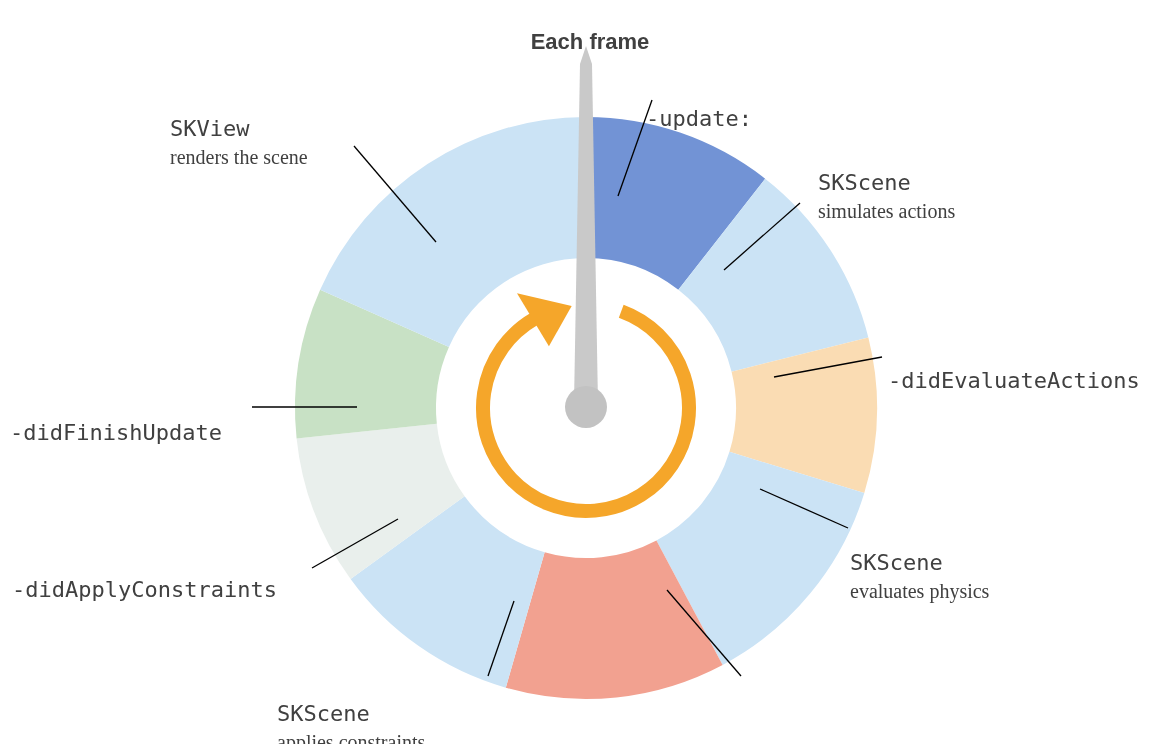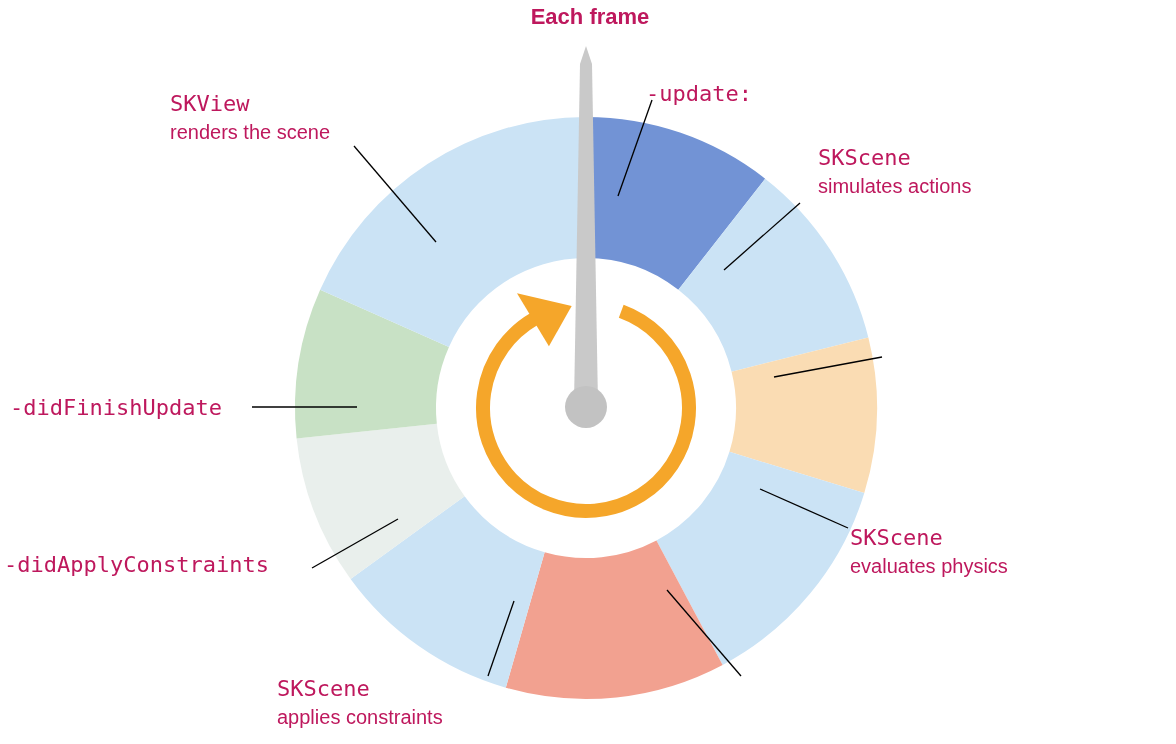--- a/index.html
+++ b/index.html
@@ -1,22 +1,22 @@
 <!DOCTYPE html>
 <html><head>
 <meta charset="utf-8">
 <style>
   * { margin:0; padding:0; box-sizing:border-box; }
   html,body { background:#ffffff; }
   body { font-family:"Liberation Sans", sans-serif; color:#000; }
   .canvas { position:relative; width:1176px; height:744px; background:#fff; overflow:hidden; }
   .canvas > svg { position:absolute; left:0; top:0; }
-  .label { position:absolute; line-height:27px; white-space:nowrap; color:#be185d; }
+  .label { position:absolute; line-height:27px; white-space:nowrap; color:#404040;margin-top:25px; }
   .mono { font-family:"DejaVu Sans Mono", monospace; font-size:22px; }
-  .sans { font-family:Liberation Sans, sans-serif; font-size:20px; }
+  .sans { font-family:Liberation Serif, serif; font-size:20px; }
   .title { font-family:"Liberation Sans", sans-serif; font-weight:bold; font-size:22px; text-align:center; }
   .alignR { text-align:left; }
 </style>
 </head>
 <body>
 
 <div class="canvas">
 
   <svg width="1176" height="744" viewBox="0 0 1176 744">
 
@@ -57,33 +57,36 @@
 
   <div class="label" style="left:646px; top:80px;">
     <span class="mono">-update:</span>
   </div>
 
   <div class="label" style="left:818px; top:144px;">
     <span class="mono">SKScene</span><br>
     <span class="sans">simulates actions</span>
   </div>
 
+  <div class="label" style="left:888px; top:342px;">
+    <span class="mono">-didEvaluateActions</span>
+  </div>
 
   <div class="label" style="left:850px; top:524px;">
     <span class="mono">SKScene</span><br>
     <span class="sans">evaluates physics</span>
   </div>
 
 
   <div class="label" style="left:277px; top:675px;">
     <span class="mono">SKScene</span><br>
     <span class="sans">applies constraints</span>
   </div>
 
-  <div class="label alignR" style="left:4px; top:551px; width:300px;">
+  <div class="label alignR" style="left:12px; top:551px; width:300px;">
     <span class="mono">-didApplyConstraints</span>
   </div>
 
   <div class="label alignR" style="left:10px; top:394px; width:232px;">
     <span class="mono">-didFinishUpdate</span>
   </div>
 
   <div class="label" style="left:170px; top:90px;">
     <span class="mono">SKView</span><br>
     <span class="sans">renders the scene</span>

